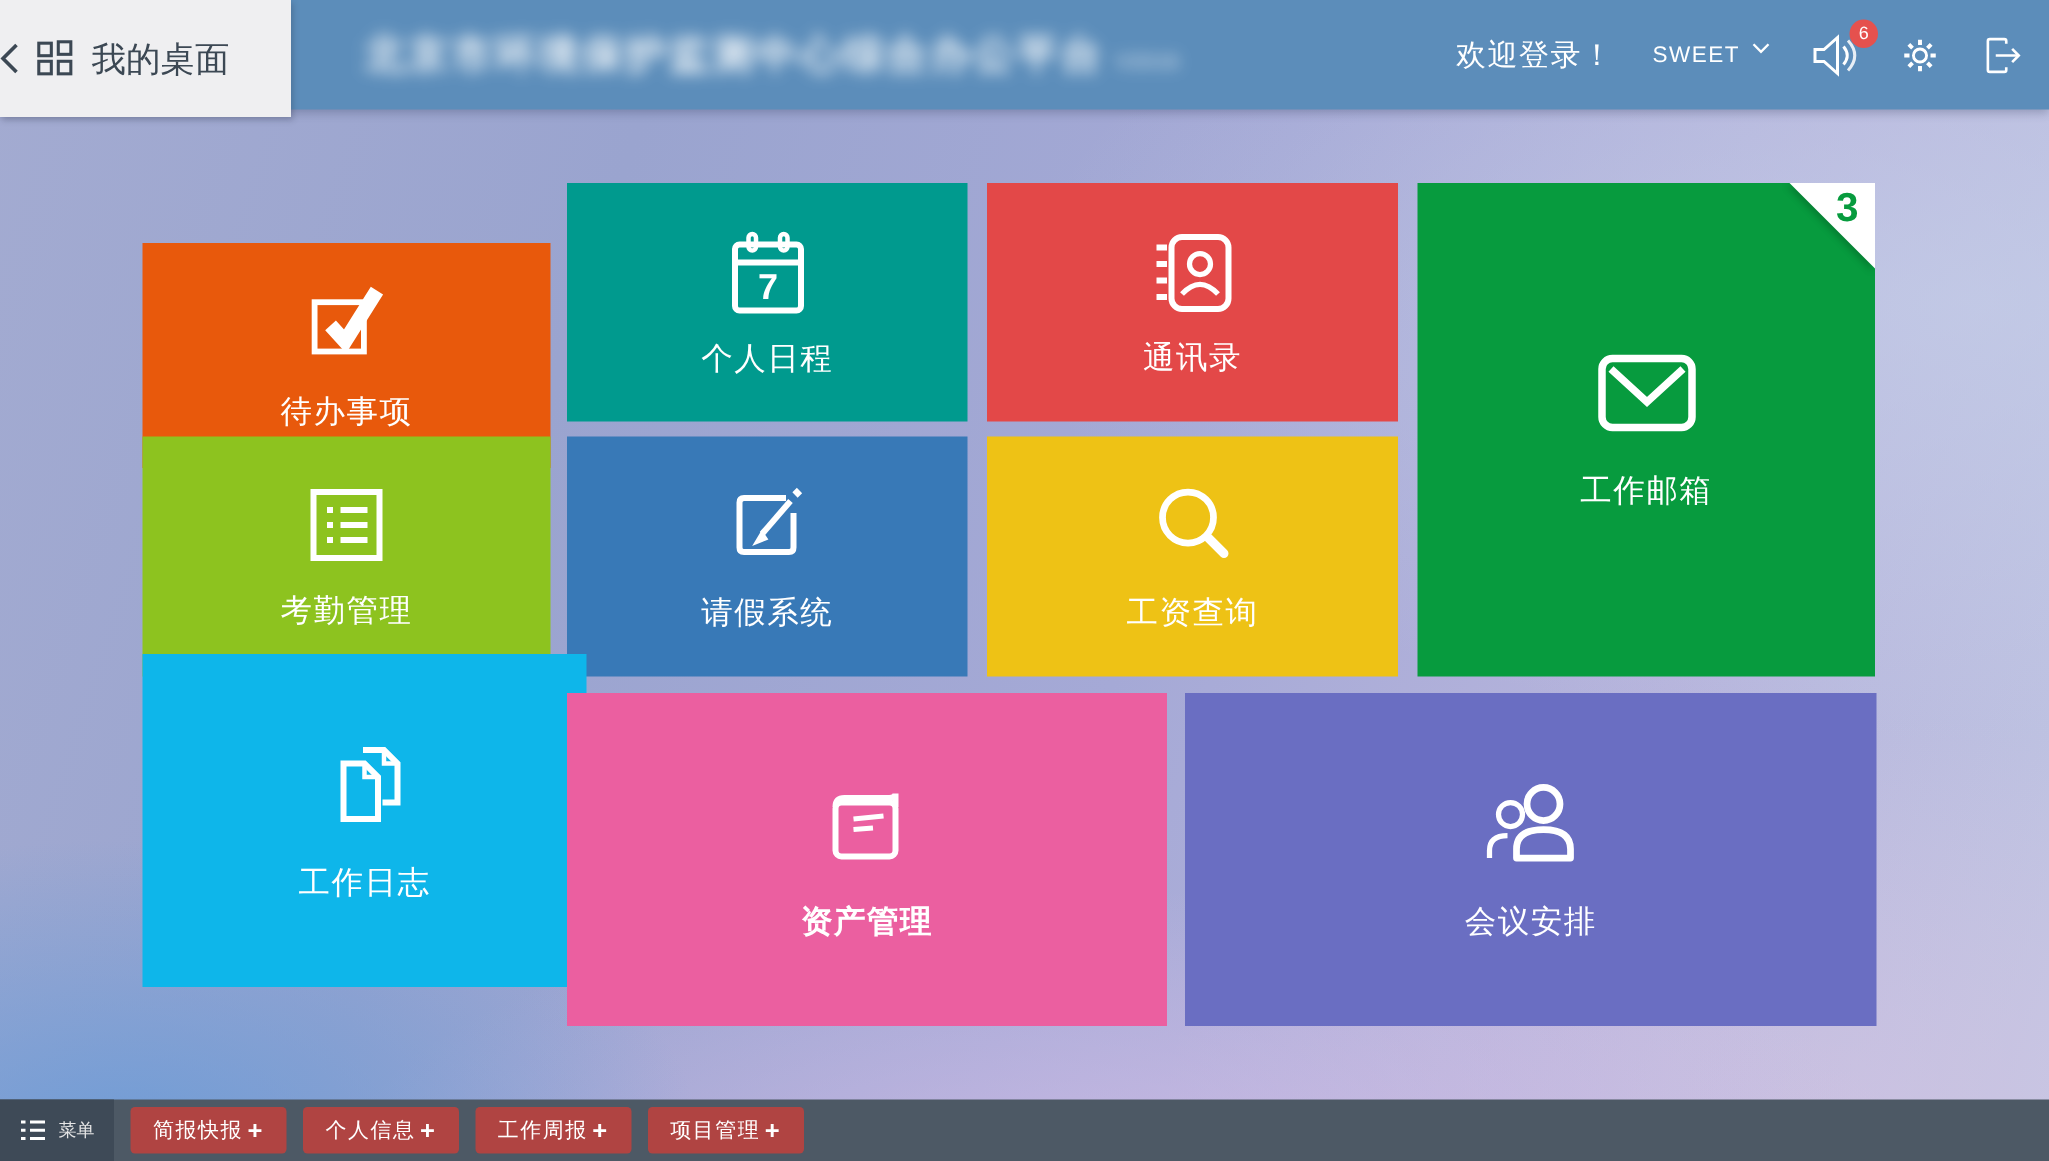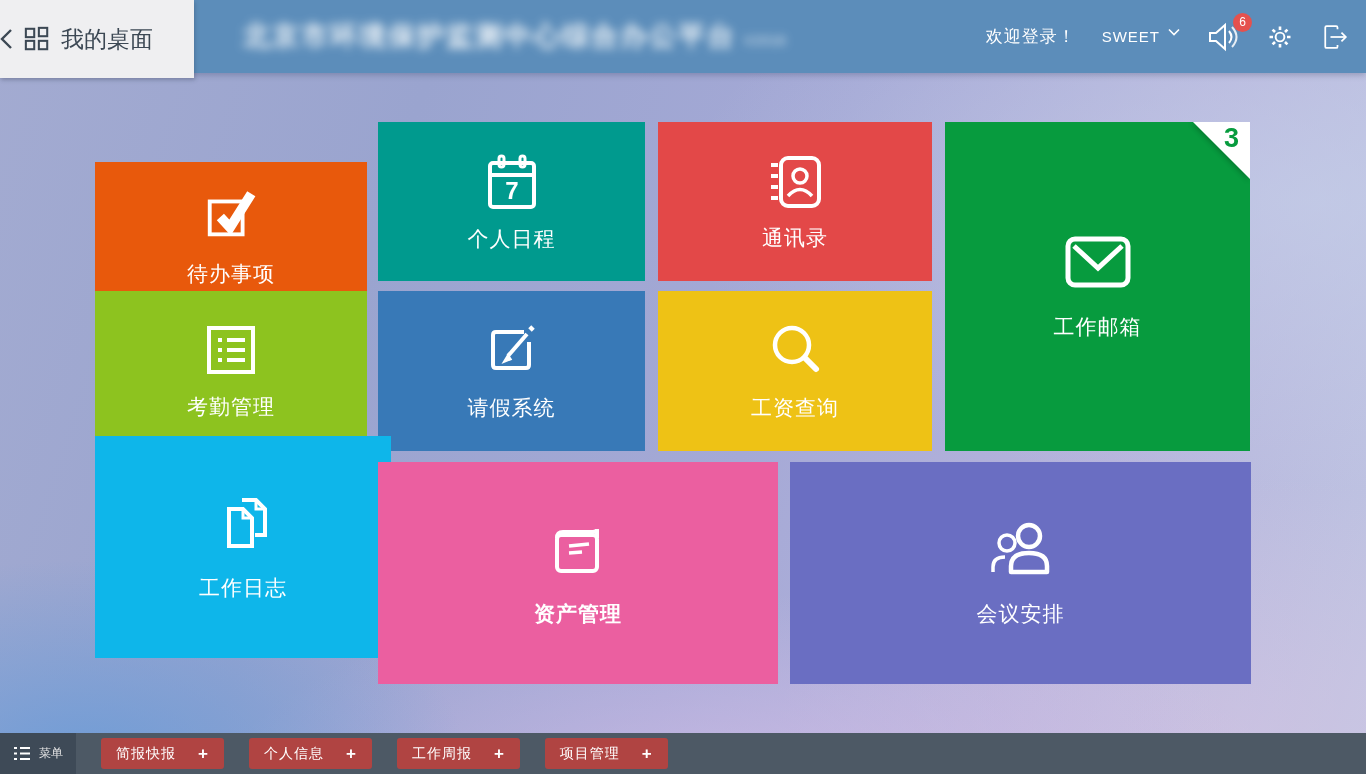--- a/index.html
+++ b/index.html
@@ -33,21 +33,21 @@
   .app-title {
     position:absolute; left:243px; top:18px;
     color:#ffffff; font-size:27px; font-weight:bold; letter-spacing:2px;
     filter:blur(5px); opacity:.92; white-space:nowrap;
   }
   .app-title .ver { font-size:13px; font-weight:normal; letter-spacing:1px; margin-left:8px; }
   .top-right {
     position:absolute; right:18px; top:0; height:73px;
     display:flex; align-items:center; gap:26px; color:#fff;
   }
-  .welcome { font-size:17px; letter-spacing:1px; }
+  .welcome { font-size:20px; letter-spacing:1px; }
   .user-menu { display:flex; align-items:flex-start; gap:8px; font-size:15px; letter-spacing:1px; cursor:pointer; }
   .icon-btn { position:relative; display:flex; align-items:center; cursor:pointer; }
   .badge {
     position:absolute; top:-9px; right:-12px;
     min-width:19px; height:19px; border-radius:10px;
     background:#e5514e; color:#fff; font-size:12px;
     display:flex; align-items:center; justify-content:center; padding:0 4px;
   }
 
   
@@ -81,24 +81,24 @@
   .taskbar {
     position:absolute; left:0; bottom:0; width:1366px; height:41px;
     background:#4d5965; display:flex; align-items:center;
   }
   .menu-btn {
     height:41px; background:#3e4a57; color:#e5e5e5;
     display:flex; align-items:center; gap:8px; padding:0 13px;
     font-size:12px; cursor:pointer; flex:0 0 auto;
   }
   .task-btn {
-    height:31px; margin-left:25px; padding:0 15px;
+    height:31px; margin-left:11px; padding:0 15px;
     background:#b04442; border:none; border-radius:3px;
     color:#fff; font-size:14px; letter-spacing:1px;
-    display:flex; align-items:center; gap:22px; cursor:pointer;
+    display:flex; align-items:center; gap:3px; cursor:pointer;
     font-family:inherit;
   }
   .task-btn .plus { font-size:17px; font-weight:bold; line-height:1; }
 
   svg { display:block; }
 </style>
 </head>
 <body>
 
 <div class="topbar">

